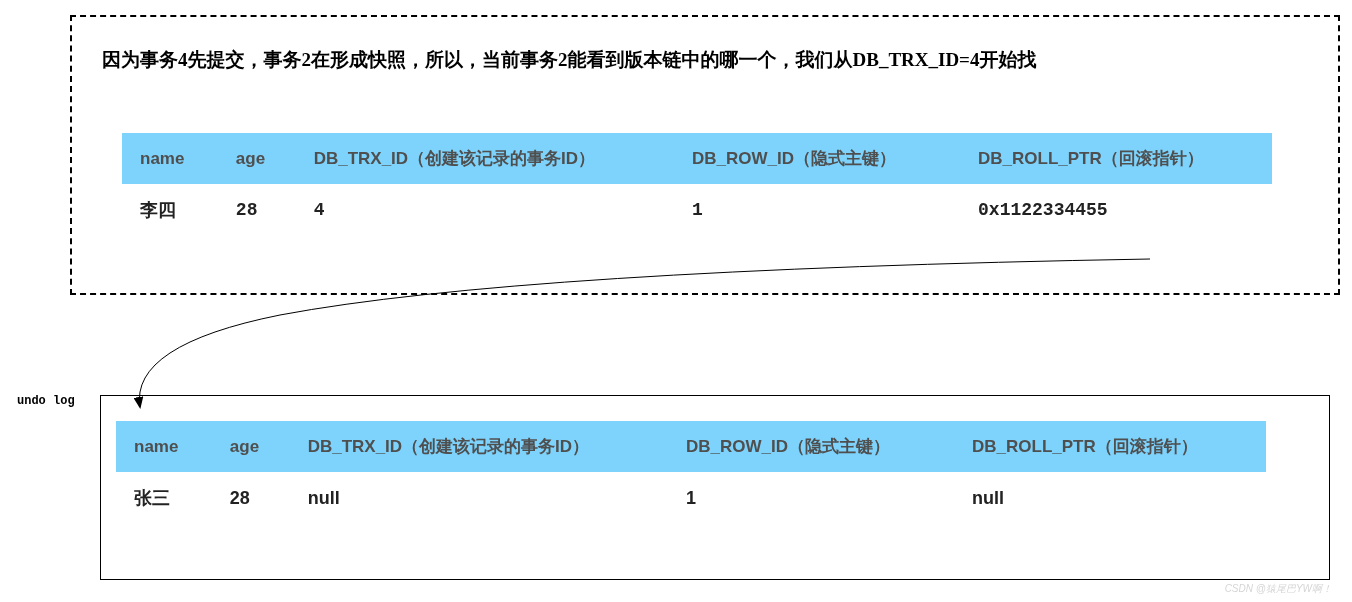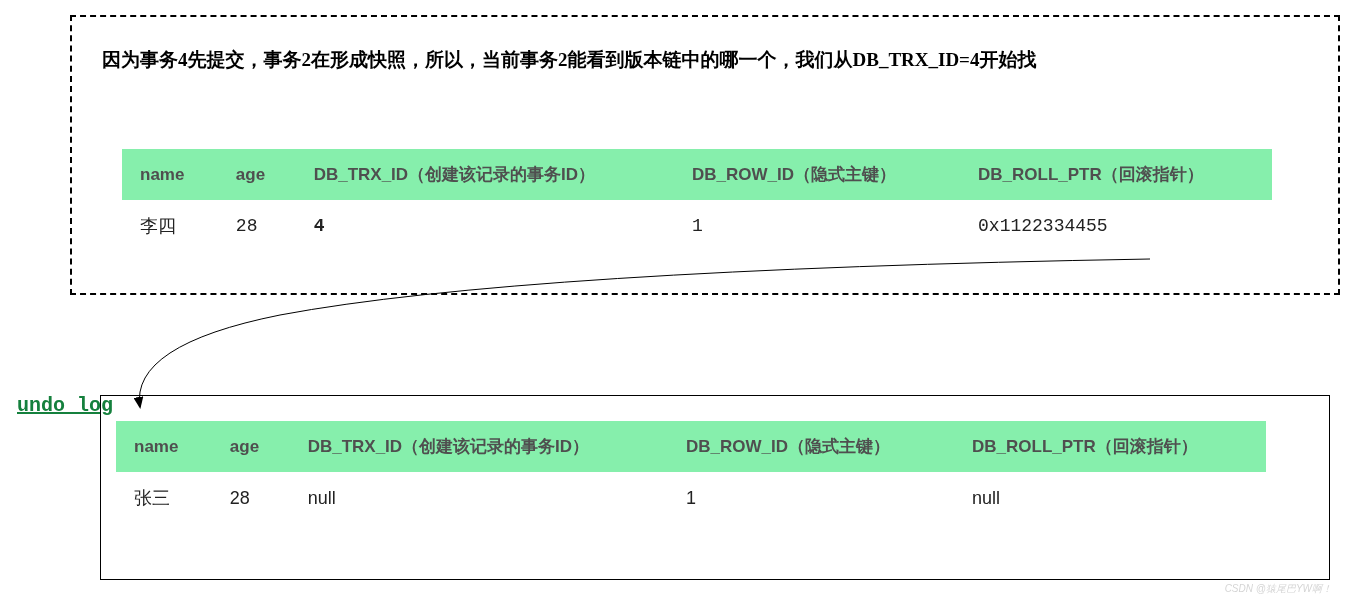--- a/index.html
+++ b/index.html
@@ -16,70 +16,70 @@
       top: 15px;
       width: 1270px;
       height: 280px;
       border: 2px dashed #000;
       padding: 30px 30px 20px 30px;
     }
     .description {
       font-size: 19px;
       font-weight: bold;
       color: #000;
-      margin-bottom: 76px;
+      margin-bottom: 60px;
       font-family: "SimSun", serif;
     }
     .table {
       border-collapse: collapse;
       width: 1150px;
       margin-left: 20px;
       background: #fff;
     }
     .table th {
-      background: #86efac;
+      background: #7dd3fc;
       color: #4f4f4f;
       font-weight: bold;
       text-align: left;
       padding: 14px 18px;
       font-size: 17px;
       border: none;
       font-family: Arial, "Microsoft YaHei", sans-serif;
     }
     .table td {
       padding: 14px 18px;
       font-size: 18px;
       color: #222;
       border: none;
       font-family: "Courier New", "SimSun", monospace;
+      font-weight: bold;
     }
     .table tr {
       border-bottom: 1px solid #e8e8e8;
     }
     .table tr:last-child {
       border-bottom: none;
     }
     .solid-box {
       position: absolute;
       left: 100px;
       top: 395px;
       width: 1230px;
       height: 185px;
       border: 1px solid #000;
       padding: 25px 15px 20px 15px;
     }
     .undo-label {
       position: absolute;
       left: 17px;
       top: 394px;
-      font-size: 20px;
+      font-size: 12px;
       font-family: "Courier New", monospace;
       font-weight: bold;
-      color: #15803d;
-      text-decoration: underline;
+      color: #000000;
     }
     .arrow-svg {
       position: absolute;
       left: 120px;
       top: 255px;
       width: 1040px;
       height: 170px;
       pointer-events: none;
     }
     .watermark {

